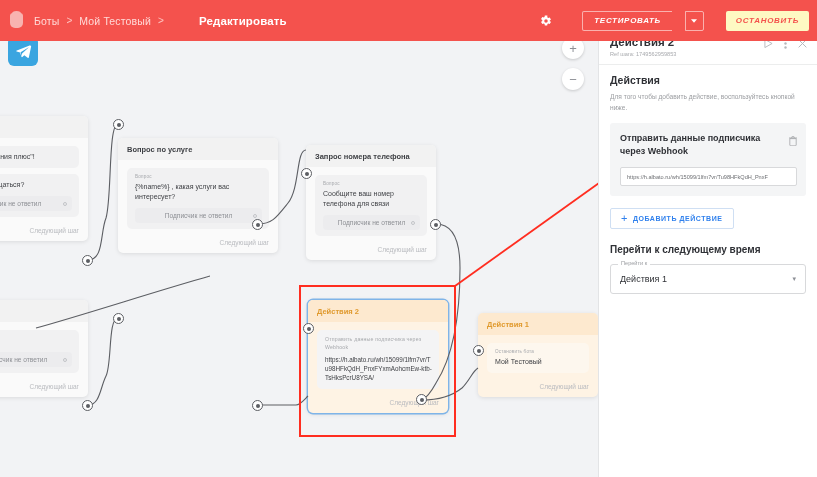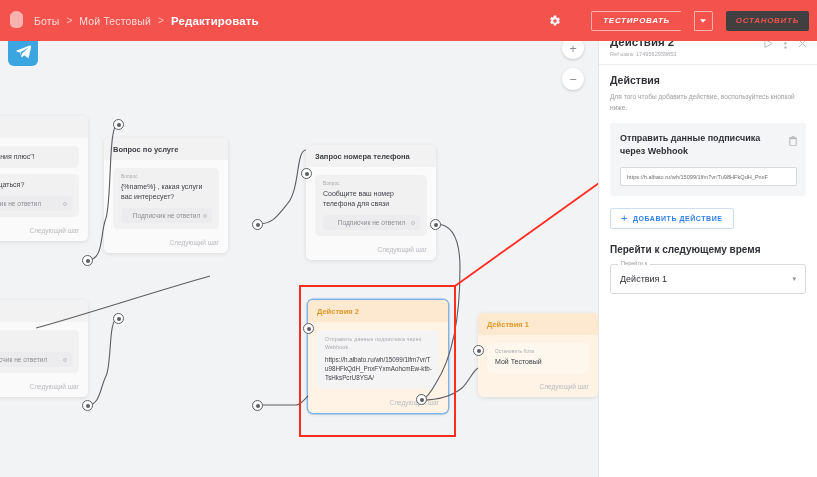--- a/index.html
+++ b/index.html
@@ -25,41 +25,41 @@
     position: relative;
   }
   .bot-avatar:after{
     content:""; position:absolute; left:2px; top:-2px; width:9px; height:5px;
     border-radius:50% 50% 0 0; background:#f8b3b0;
   }
   .crumb {
     color: #ffd9d7; font-size: 10.5px; white-space: nowrap;
     letter-spacing: .15px;
   }
-  .crumb.active { color: #ffffff; font-weight: bold; font-size: 11.5px; }
+  .crumb.active { color: #ffffff; font-weight: bold; font-size: 11.5px; margin-left: 28px; }
   .crumb-sep { color: #ffc4c1; font-size: 10px; margin: 0 7px; }
   .topbar-right { margin-left: auto; display: flex; align-items: center; gap: 13px; font-style: italic; }
   .gear {
     width: 22px; height: 22px; display:flex; align-items:center; justify-content:center;
     margin-right: 12px; cursor: pointer;
   }
   .btn-test {
     height: 20px; background: transparent; border: 1px solid rgba(255,255,255,.55);
     border-right: none;
     border-radius: 2px 0 0 2px; color: #fff; font-size: 8px; font-weight: bold;
     letter-spacing: .7px; padding: 0 11px; display: flex; align-items: center;
     cursor: pointer;
   }
   .btn-test-caret {
     height: 20px; width: 19px; background: transparent;
     border: 1px solid rgba(255,255,255,.55); border-radius: 0 2px 2px 0;
     display: flex; align-items: center; justify-content: center; cursor: pointer;
   }
   .btn-stop {
-    height: 20px; background: #404040; border: none;
+    margin-left: 9px; height: 20px; background: #fef9c3; border: none;
     border-radius: 2px; color: #f4524d; font-size: 8px; font-weight: bold;
     letter-spacing: .7px; padding: 0 10px; display: flex; align-items: center;
     cursor: pointer;
   }
 
   
   .canvas {
     position: absolute; left: 0; top: 28px; width: 598px; height: 449px;
     background: #f2f3f5; overflow: hidden;
   }
@@ -250,21 +250,21 @@
             <span class="dot-out"></span>
           </div>
         </div>
       </div>
       <div class="next-row">
         <span>Следующий шаг</span>
       </div>
     </div>
     <div class="port" style="left:82px; top:227px;"></div>
 
-    <div class="node" style="left:104px; top:110px; width:124px;">
+    <div class="node" style="left:118px; top:110px; width:160px;">
       <div class="node-head">
         <span>Вопрос по услуге</span>
       </div>
       <div class="node-body">
         <div class="bubble">
           <div class="bubble-label">Вопрос</div>
           <div class="bubble-text">{%name%} , какая услуги вас интересует?</div>
           <div class="noreply">
             <span>Подписчик не ответил</span>
             <span class="dot-out"></span>

